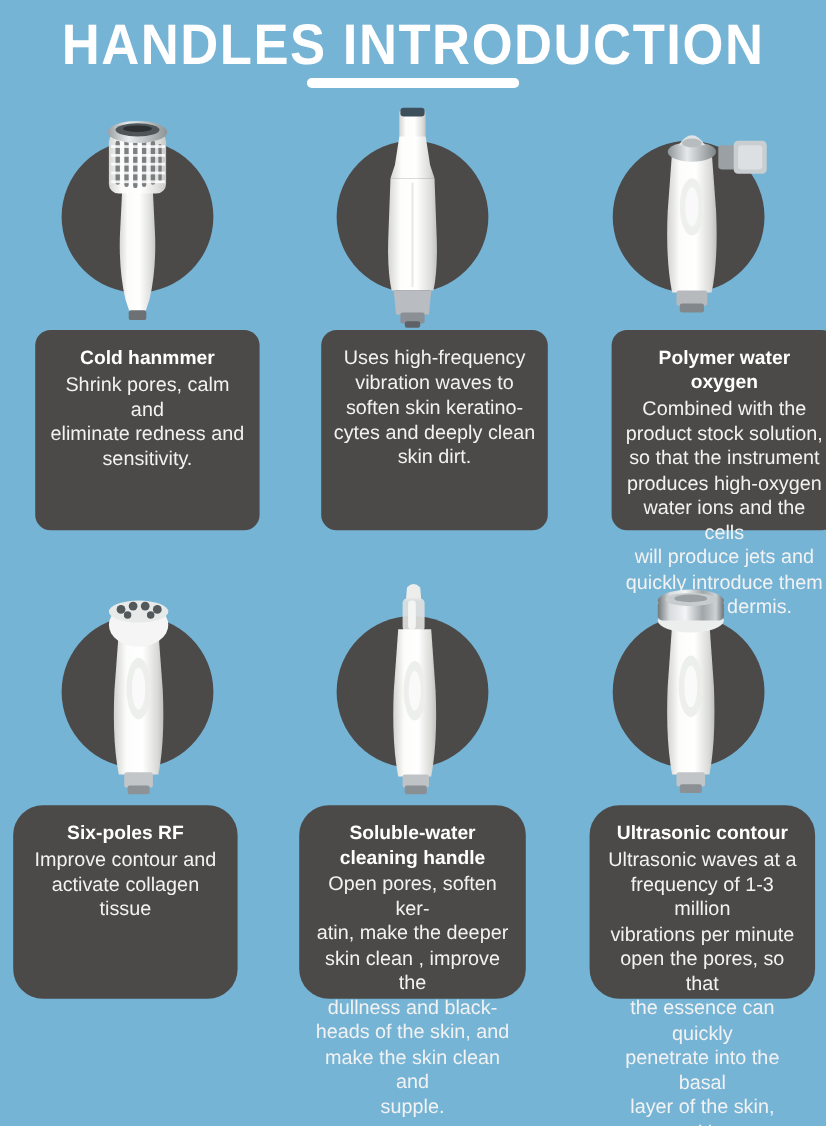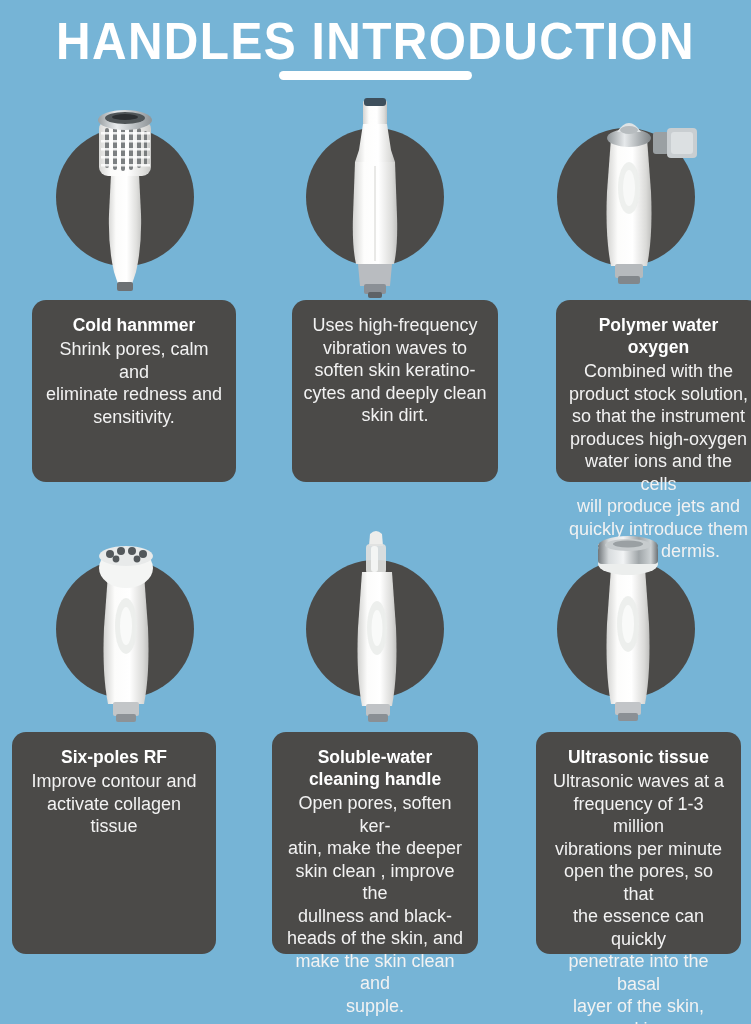--- a/index.html
+++ b/index.html
@@ -99,21 +99,21 @@
     border-radius: 14px;
     background: #4b4a48;
     box-sizing: border-box;
     padding: 14px 11px 14px 11px;
     color: #ffffff;
   }
   .cell.col-1 .card { left: 22px; width: 206px; }
   .cell.col-2 .card { left: 35px; width: 205px; }
 
   .row-0 .card { height: 182px; margin-left: 20px; }
-  .row-1 .card { height: 222px; }
+  .row-1 .card { height: 176px; border-radius: 27px; }
 
   .card-title {
     font-weight: bold;
     font-size: 17.5px;
     line-height: 22px;
     text-align: center;
     margin: 0 0 2px 0;
     color: #ffffff;
   }
   .card-body {
@@ -390,21 +390,21 @@
         <rect x="97" y="18" width="60" height="18" rx="4" fill="url(#gChrome6)"></rect>
         <ellipse cx="127" cy="18" rx="30" ry="10" fill="url(#gChrome6)"></ellipse>
         <ellipse cx="127" cy="17" rx="23" ry="6" fill="#c7ccce"></ellipse>
         <ellipse cx="127" cy="16" rx="15" ry="3.5" fill="#9aa0a3"></ellipse>
 
         <rect x="114" y="174" width="26" height="13" rx="2" fill="#c2c5c8"></rect>
         <rect x="117" y="185" width="20" height="8" rx="2" fill="#8b9095"></rect>
       </svg>
     </div>
     <div class="card">
-      <div class="card-title">Ultrasonic tissue</div>
+      <div class="card-title">Ultrasonic contour</div>
       <div class="card-body">Ultrasonic waves at a
 frequency of 1-3 million
 vibrations per minute
 open the pores, so that
 the essence can quickly
 penetrate into the basal
 layer of the skin, making
 absorption rate to reach
 more than 90%.</div>
     </div>

